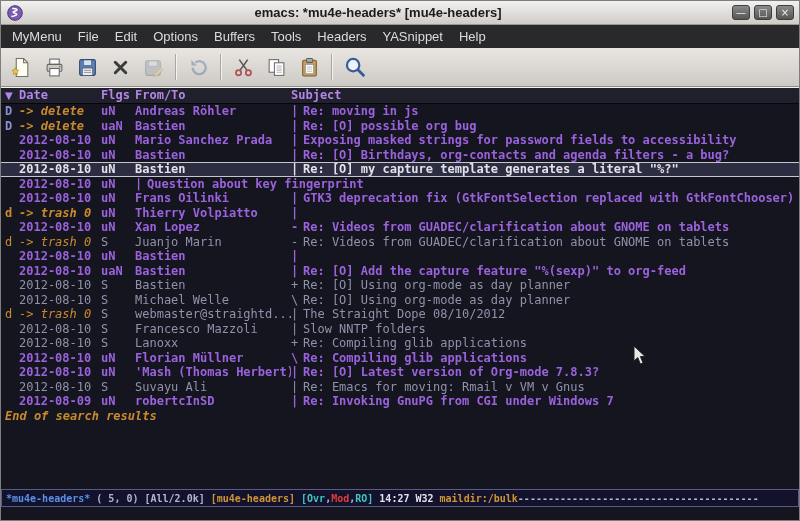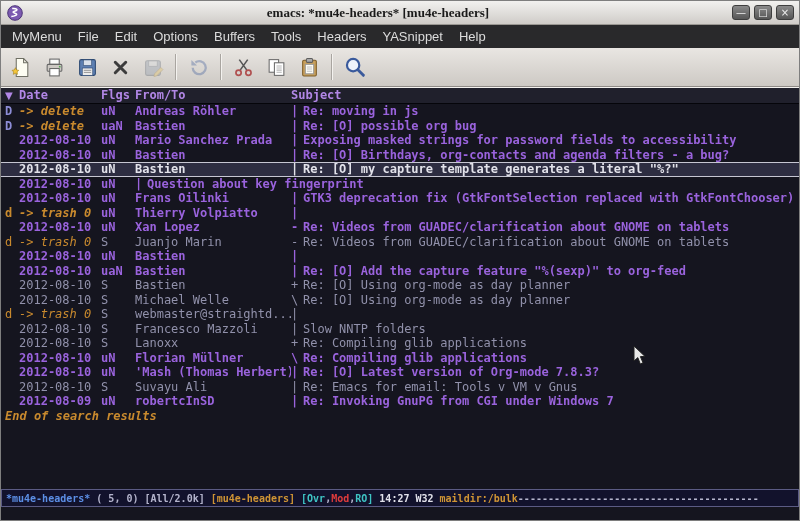--- a/index.html
+++ b/index.html
@@ -1,21 +1,21 @@
 <!DOCTYPE html>
 <html style="--bg: #15151f; --unread: #9a63dd; --read: #9191ab; --orange: #c98a2e; --current_fg: #e2e2ea; --current_bg: #2d2d41; --header_fg: #b287e6; --ml_blue: #5c8fe6; --ml_orange: #cf9434; --ml_cyan: #3fc4c4; --ml_red: #e23c3c;"><head>
 <meta charset="utf-8">
 <style>
   *{margin:0;padding:0;box-sizing:border-box;}
   html,body{width:800px;height:521px;overflow:hidden;}
   body{font-family:"DejaVu Sans Mono",monospace;background:#666;}
   .window{width:800px;height:521px;display:flex;flex-direction:column;background:var(--bg,#15151f);border:1px solid #7e7e7e;overflow:hidden;position:relative;}
   .titlebar{height:24px;flex:0 0 24px;background:linear-gradient(#f2f1ef,#cfccc8);display:flex;align-items:center;padding:0 5px;border-bottom:1px solid #9a9792;}
   .app-icon{width:18px;height:18px;display:flex;align-items:center;justify-content:center;}
-  .title{flex:1;text-align:center;font-family:Liberation Serif, serif;font-size:13px;font-weight:bold;color:#1a1a1a;}
+  .title{flex:1;text-align:center;font-family:Liberation Sans, sans-serif;font-size:13px;font-weight:bold;color:#1a1a1a;}
   .win-controls{display:flex;gap:4px;}
   .win-btn{width:18px;height:15px;border-radius:3px;background:linear-gradient(#8a8a8a,#565656);border:1px solid #3e3e3e;color:#f0f0f0;font-family:"DejaVu Sans",sans-serif;font-size:10px;line-height:13px;text-align:center;}
   .menubar{height:23px;flex:0 0 23px;background:#29292b;display:flex;align-items:stretch;padding-left:3px;}
   .menu-item{font-family:"Liberation Sans",sans-serif;font-size:13px;line-height:23px;color:#dcdcdc;padding:0 8px;}
   .toolbar{height:39px;flex:0 0 39px;background:linear-gradient(#e9e6e2,#cdc9c4);border-bottom:1px solid #8f8b87;display:flex;align-items:center;padding:0 4px;}
   .tool-button{width:31px;height:31px;border:none;background:transparent;display:flex;align-items:center;justify-content:center;margin:0 1px;}
   .tool-button.disabled{opacity:.35;}
   .tool-sep{width:0;height:26px;border-left:1px solid #a9a5a0;border-right:1px solid #f4f2ef;margin:0 5px;}
   .content{flex:1;overflow:hidden;position:relative;font-size:12px;background:var(--bg,#15151f);}
   .header-line{display:flex;height:17px;line-height:15px;background:#20202c;border-top:1px solid #f4f2ef;border-bottom:1px solid #05050a;color:var(--header_fg,#b287e6);font-weight:bold;white-space:pre;padding-left:4px;}
@@ -171,26 +171,26 @@
         <div class="row unread current"><span class="c-mark"></span><span class="c-date">2012-08-10</span><span class="c-flags">uN</span><span class="c-from">Bastien</span><span class="c-thread">|</span><span class="c-subject">Re: [O] my capture template generates a literal "%?"</span></div>
         <div class="row unread"><span class="c-mark"></span><span class="c-date">2012-08-10</span><span class="c-flags">uN</span><span class="c-thread">|</span><span class="c-subject">Question about key fingerprint</span></div>
         <div class="row unread"><span class="c-mark"></span><span class="c-date">2012-08-10</span><span class="c-flags">uN</span><span class="c-from">Frans Oilinki</span><span class="c-thread">|</span><span class="c-subject">GTK3 deprecation fix (GtkFontSelection replaced with GtkFontChooser)</span></div>
         <div class="row unread action-trash"><span class="c-mark">d</span><span class="c-date">-&gt; trash 0</span><span class="c-flags">uN</span><span class="c-from">Thierry Volpiatto</span><span class="c-thread">|</span></div>
         <div class="row unread"><span class="c-mark"></span><span class="c-date">2012-08-10</span><span class="c-flags">uN</span><span class="c-from">Xan Lopez</span><span class="c-thread">-</span><span class="c-subject">Re: Videos from GUADEC/clarification about GNOME on tablets</span></div>
         <div class="row read action-trash"><span class="c-mark">d</span><span class="c-date">-&gt; trash 0</span><span class="c-flags">S</span><span class="c-from">Juanjo Marin</span><span class="c-thread">-</span><span class="c-subject">Re: Videos from GUADEC/clarification about GNOME on tablets</span></div>
         <div class="row unread"><span class="c-mark"></span><span class="c-date">2012-08-10</span><span class="c-flags">uN</span><span class="c-from">Bastien</span><span class="c-thread">|</span></div>
         <div class="row unread"><span class="c-mark"></span><span class="c-date">2012-08-10</span><span class="c-flags">uaN</span><span class="c-from">Bastien</span><span class="c-thread">|</span><span class="c-subject">Re: [O] Add the capture feature "%(sexp)" to org-feed</span></div>
         <div class="row read"><span class="c-mark"></span><span class="c-date">2012-08-10</span><span class="c-flags">S</span><span class="c-from">Bastien</span><span class="c-thread">+</span><span class="c-subject">Re: [O] Using org-mode as day planner</span></div>
         <div class="row read"><span class="c-mark"></span><span class="c-date">2012-08-10</span><span class="c-flags">S</span><span class="c-from">Michael Welle</span><span class="c-thread">\</span><span class="c-subject">Re: [O] Using org-mode as day planner</span></div>
-        <div class="row read action-trash"><span class="c-mark">d</span><span class="c-date">-&gt; trash 0</span><span class="c-flags">S</span><span class="c-from">webmaster@straightd...</span><span class="c-thread">|</span></div>
+        <div class="row read action-trash"><span class="c-mark">d</span><span class="c-date">-&gt; trash 0</span><span class="c-flags">S</span><span class="c-from">webmaster@straightd...</span><span class="c-thread">|</span><span class="c-subject">The Straight Dope 08/10/2012</span></div>
         <div class="row read"><span class="c-mark"></span><span class="c-date">2012-08-10</span><span class="c-flags">S</span><span class="c-from">Francesco Mazzoli</span><span class="c-thread">|</span><span class="c-subject">Slow NNTP folders</span></div>
         <div class="row read"><span class="c-mark"></span><span class="c-date">2012-08-10</span><span class="c-flags">S</span><span class="c-from">Lanoxx</span><span class="c-thread">+</span><span class="c-subject">Re: Compiling glib applications</span></div>
         <div class="row unread"><span class="c-mark"></span><span class="c-date">2012-08-10</span><span class="c-flags">uN</span><span class="c-from">Florian Müllner</span><span class="c-thread">\</span><span class="c-subject">Re: Compiling glib applications</span></div>
         <div class="row unread"><span class="c-mark"></span><span class="c-date">2012-08-10</span><span class="c-flags">uN</span><span class="c-from">'Mash (Thomas Herbert)</span><span class="c-thread">|</span><span class="c-subject">Re: [O] Latest version of Org-mode 7.8.3?</span></div>
-        <div class="row read"><span class="c-mark"></span><span class="c-date">2012-08-10</span><span class="c-flags">S</span><span class="c-from">Suvayu Ali</span><span class="c-thread">|</span><span class="c-subject">Re: Emacs for email: Tools v VM v Gnus</span></div>
+        <div class="row read"><span class="c-mark"></span><span class="c-date">2012-08-10</span><span class="c-flags">S</span><span class="c-from">Suvayu Ali</span><span class="c-thread">|</span><span class="c-subject">Re: Emacs for moving: Rmail v VM v Gnus</span></div>
         <div class="row unread"><span class="c-mark"></span><span class="c-date">2012-08-09</span><span class="c-flags">uN</span><span class="c-from">robertcInSD</span><span class="c-thread">|</span><span class="c-subject">Re: Invoking GnuPG from CGI under Windows 7</span></div>
       </div>
     <div class="end-marker">End of search results</div>
   </div>
 
   <div class="modeline"><span class="ml-buffer">*mu4e-headers*</span><span class="ml-plain"> ( 5, 0) </span><span class="ml-plain">[All/2.0k] </span><span class="ml-mode">[mu4e-headers]</span><span class="ml-cyan"> [</span><span class="ml-cyan">Ovr</span><span class="ml-plain">,</span><span class="ml-red">Mod</span><span class="ml-plain">,</span><span class="ml-cyan">RO</span><span class="ml-cyan">] </span><span class="ml-white">14:27 </span><span class="ml-white">W32 </span><span class="ml-folder">maildir:/bulk</span><span class="ml-plain">----------------------------------------</span></div>
   <div class="echo"></div>
 
   <svg class="mouse" width="13" height="21" viewBox="0 0 13 21">
     <path d="M1 1 L1 16 L4.8 12.6 L7.3 19 L10 17.8 L7.4 11.6 L12 11.4 Z" fill="#e8e8e8" stroke="#222" stroke-width="1"></path>

